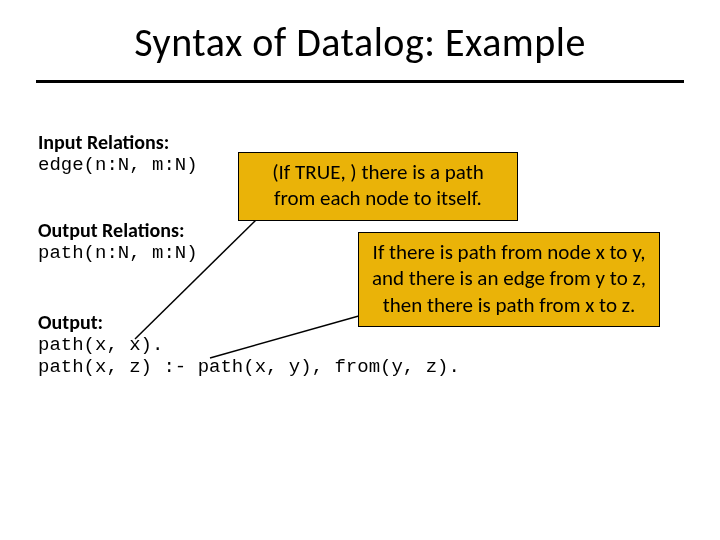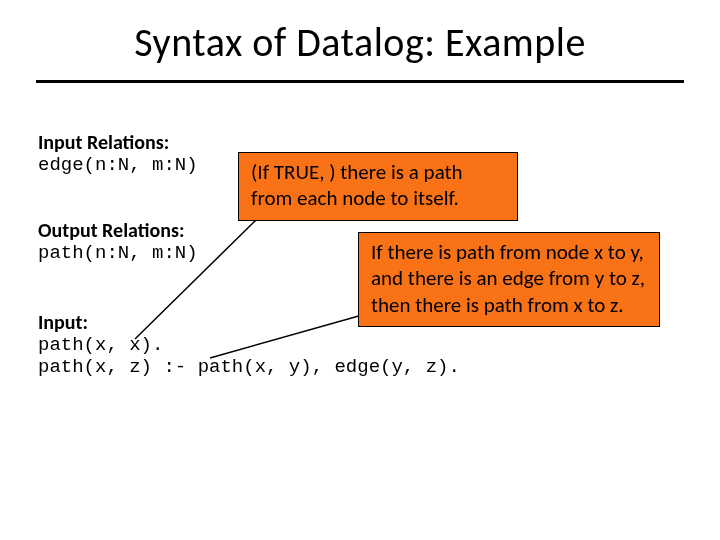--- a/index.html
+++ b/index.html
@@ -48,26 +48,26 @@
   .block {
     position: absolute;
     left: 38px;
   }
   .block-input   { top: 130px; }
   .block-output  { top: 218px; }
   .block-rules   { top: 310px; }
 
   .callout {
     position: absolute;
-    background: #f97316;
+    background: #eab308;
     border: 1.5px solid #000;
     padding: 6px 12px 8px 12px;
     font-size: 21px;
     line-height: 1.25;
-    text-align: left;
+    text-align: center;
     box-sizing: border-box;
   }
   .callout1 {
     top: 152px;
     left: 238px;
     width: 280px;
   }
   .callout2 {
     top: 232px;
     left: 358px;
@@ -94,23 +94,23 @@
     <div class="section-heading">Output Relations:</div>
     <div class="code">path(n:N, m:N)</div>
   </div>
 
   <div class="block block-input">
     <div class="section-heading">Input Relations:</div>
     <div class="code">edge(n:N, m:N)</div>
   </div>
 
   <div class="block block-rules">
-    <div class="section-heading">Input:</div>
+    <div class="section-heading">Output:</div>
     <div class="code">path(x, x).
-path(x, z) :- path(x, y), edge(y, z).</div>
+path(x, z) :- path(x, y), from(y, z).</div>
   </div>
 
   <svg class="connectors">
     <line x1="260" y1="216" x2="135" y2="339" stroke="#000" stroke-width="1.5"></line>
     <line x1="380" y1="310" x2="210" y2="358" stroke="#000" stroke-width="1.5"></line>
   </svg>
 
   <div class="callout callout1">(If TRUE, ) there is a path from each node to itself.</div>
   <div class="callout callout2">If there is path from node x to y, and there is an edge from y to z, then there is path from x to z.</div>
 

